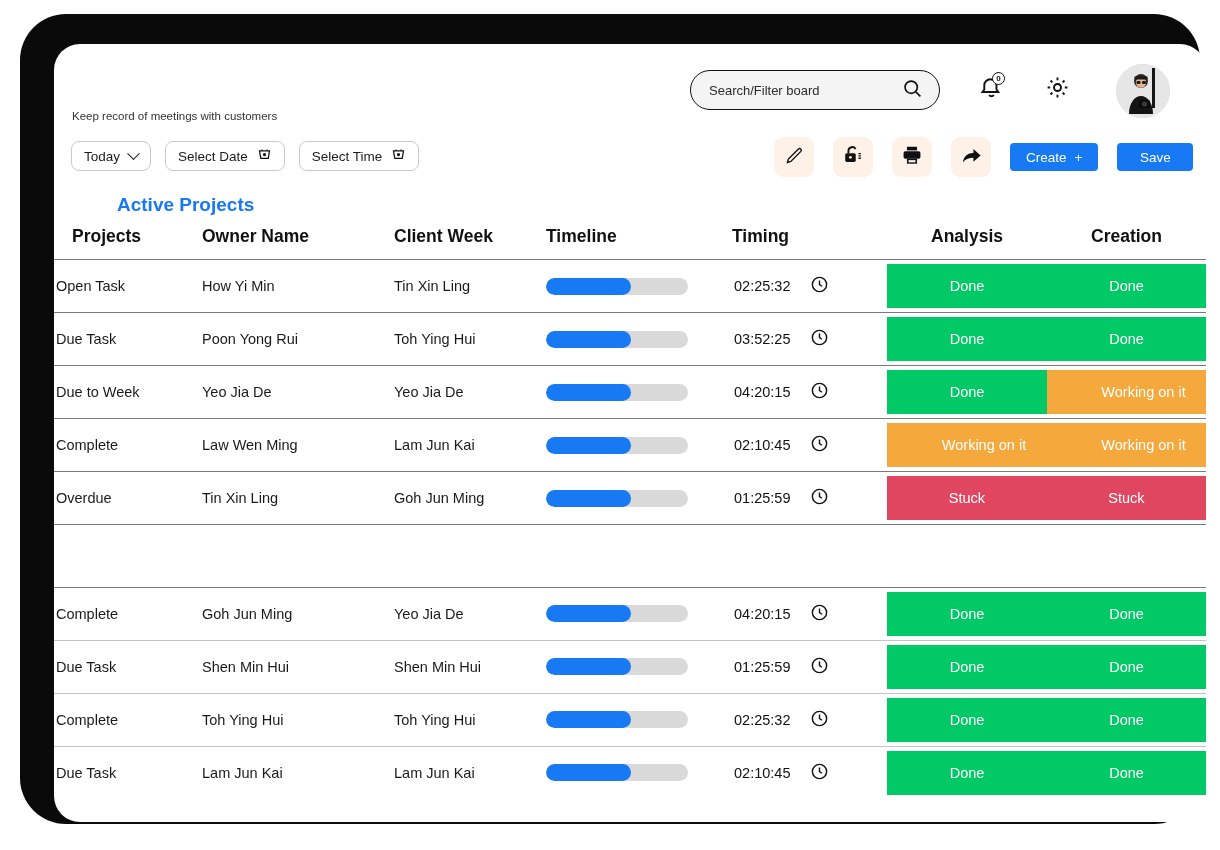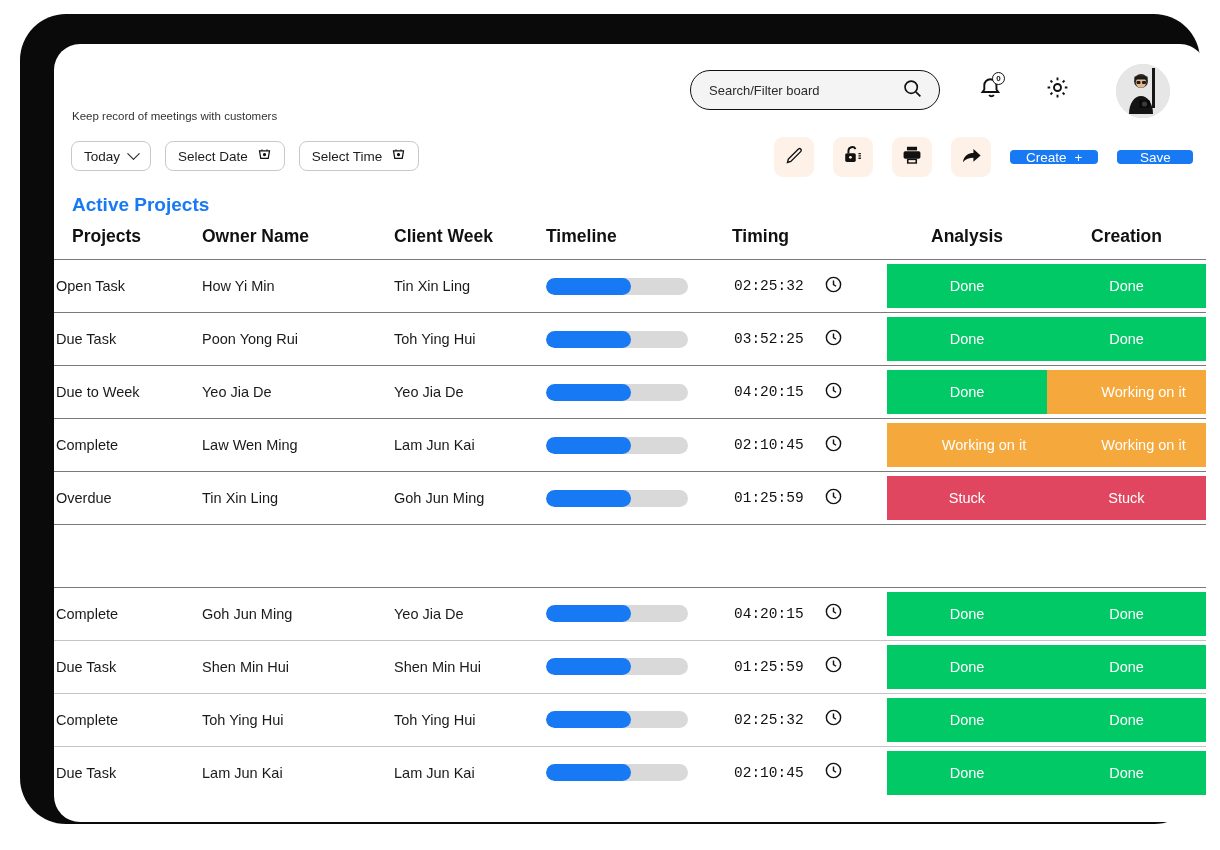--- a/index.html
+++ b/index.html
@@ -72,28 +72,28 @@
   }
   .avatar svg { display: block; }
 
   
   .toolbar { position: absolute; left: 720px; top: 93px; display: flex; align-items: center; gap: 19px; }
   .tool-btn {
     width: 40px; height: 40px; border-radius: 9px; background: #fdf1e8;
     display: flex; align-items: center; justify-content: center; cursor: pointer;
   }
   .btn-primary {
-    height: 14px; border-radius: 4px; background: #1779f3; color: #fff;
+    height: 28px; border-radius: 4px; background: #1779f3; color: #fff;
     display: flex; align-items: center; justify-content: center; gap: 8px;
     font-size: 13.5px; padding: 0 16px; cursor: pointer; white-space: nowrap;
   }
   .btn-save { width: 76px; padding: 0; }
 
   
-  .section-title { font-size: 19px; font-weight: 700; padding-left: 18px; }
+  .section-title { font-size: 19px; font-weight: 700; padding-left: 18px; margin-left: 45px; }
   #sec1 { position: absolute; left: 0; top: 150px; width: 100%; }
   .tbl { width: 100%; border-collapse: collapse; table-layout: fixed; }
   .tbl col.c1 { width: 148px; }
   .tbl col.c2 { width: 192px; }
   .tbl col.c3 { width: 152px; }
   .tbl col.c4 { width: 186px; }
   .tbl col.c5 { width: 155px; }
   .tbl col.c6 { width: 160px; }
   .tbl col.c7 { width: 159px; }
   .tbl th {
@@ -103,21 +103,21 @@
   .tbl th.first { padding-left: 18px; }
   .tbl th.ctr { text-align: center; }
   .tbl td { padding: 0; vertical-align: middle; height: 53px; font-size: 14.5px; color: #1a1a1a; }
   .tbl td.first { padding-left: 2px; }
   .rowline td { border-top: 1.6px solid #7a7a7a; }
   .thinline td { border-top: 1px solid #c4c4c4; }
 
   .bar-wrap { width: 142px; height: 17px; border-radius: 9px; background: #d9d9d9; overflow: hidden; }
   .bar-fill { height: 100%; border-radius: 9px; background: #1779f3; }
 
-  .timing { display: flex; align-items: center; gap: 20px; justify-content: flex-start; padding-left: 2px; font-family: Liberation Mono, monospace; }
+  .timing { display: flex; align-items: center; gap: 20px; justify-content: flex-start; padding-left: 2px; }
   .timing .t { font-size: 14.5px; color: #111; }
 
   .tag {
     display: flex; align-items: center; justify-content: center;
     height: 44px; color: #fff; font-size: 14.5px; cursor: pointer;
   }
   .tag-cell { padding: 0 7px; }
   .tag.done    { background: #00c965; }
   .tag.working { background: #f5a83c; padding-left: 34px; }
   .tag.stuck   { background: #e0465f; }

